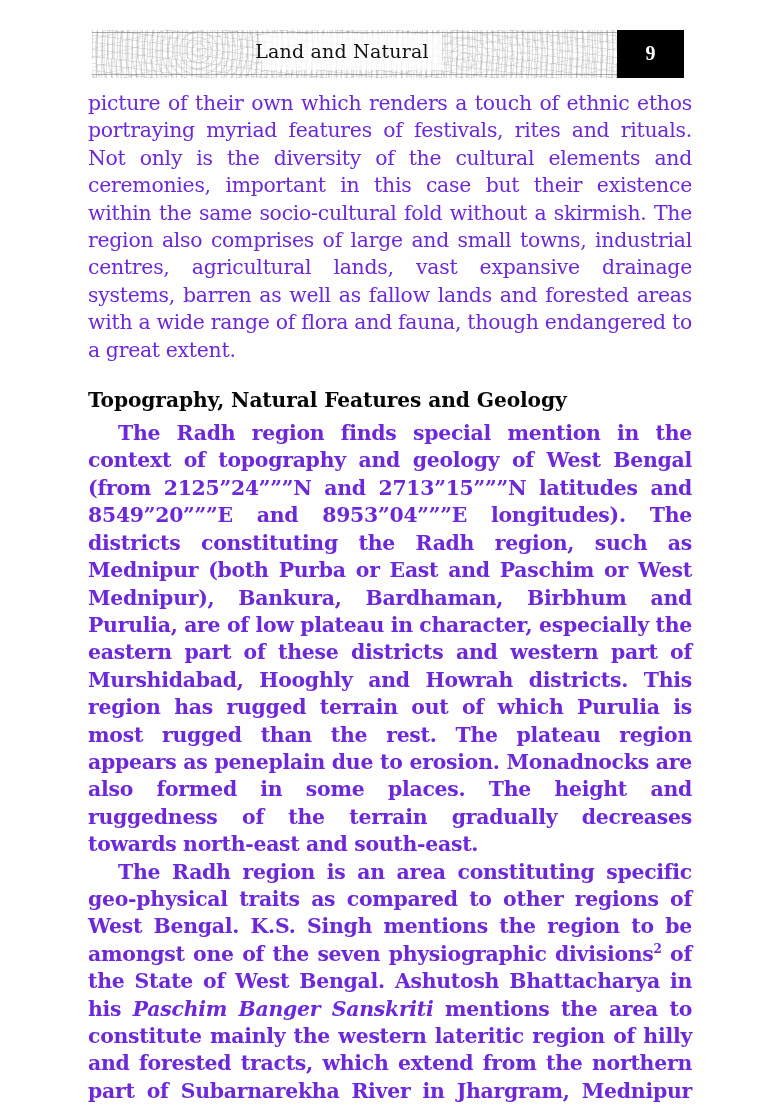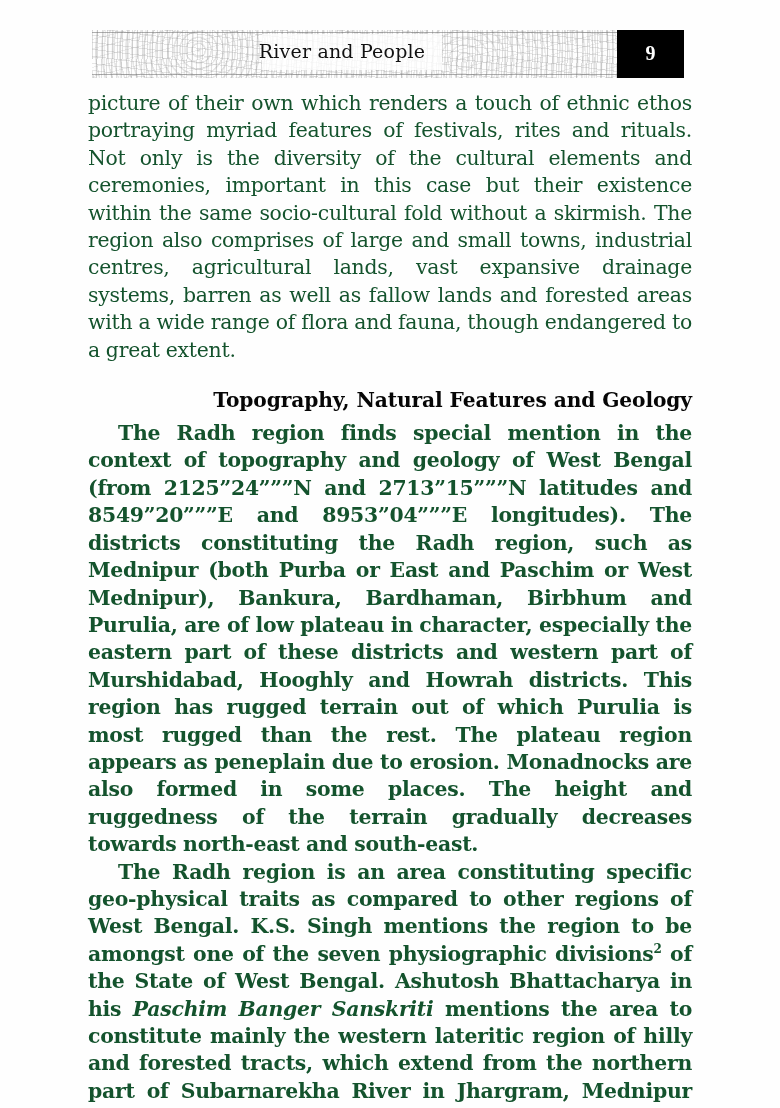--- a/index.html
+++ b/index.html
@@ -104,34 +104,34 @@
     left: 88px;
     top: 90px;
     width: 604px;
   }
   p.body {
     margin: 0;
     font-size: 20.4px;
     line-height: 27.4px;
     text-align: justify;
     text-justify: inter-word;
-    color: #14532d;
+    color: #6d28d9;
     font-family: "DejaVu Serif", "Liberation Serif", serif;
     letter-spacing: -0.25px;
     word-spacing: -0.3px;
   }
   p.body.indent { text-indent: 30px; font-weight: bold; }
   p.body.spaced { margin-top: 0; }
 
   h2.section-heading {
     margin: 22px 0 6px 0;
     font-size: 20.2px;
     line-height: 28px;
     font-weight: 700;
-    text-align: right;
+    text-align: left;
     letter-spacing: -0.1px;
     color: #060606;
     font-family: "DejaVu Serif", "Liberation Serif", serif;
   }
 
   .ital { font-style: italic; }
   sup.fn {
     font-size: 12px;
     vertical-align: super;
     line-height: 0;
@@ -140,21 +140,21 @@
 </head>
 <body>
 
 <div class="page">
 
   <div class="header-band">
     <div class="header-texture"></div>
     <div class="header-rule top"></div>
     <div class="header-rule bottom"></div>
     <div class="header-title-bg"></div>
-    <div class="header-title">River and People</div>
+    <div class="header-title">Land and Natural</div>
     <div class="page-number-box">
       <span class="pn-inner">9</span>
     </div>
   </div>
 
   <div class="content">
 
     <p class="body">picture of their own which renders a touch of ethnic ethos portraying myriad features of festivals, rites and rituals. Not only is the diversity of the cultural elements and ceremonies, important in this case but their existence within the same socio-cultural fold without a skirmish. The region also comprises of large and small towns, industrial centres, agricultural lands, vast  expansive drainage systems, barren as well as fallow lands and forested areas with a wide range of flora and fauna, though endangered to a great extent.</p>
 
     <h2 class="section-heading">Topography, Natural Features and Geology</h2>

